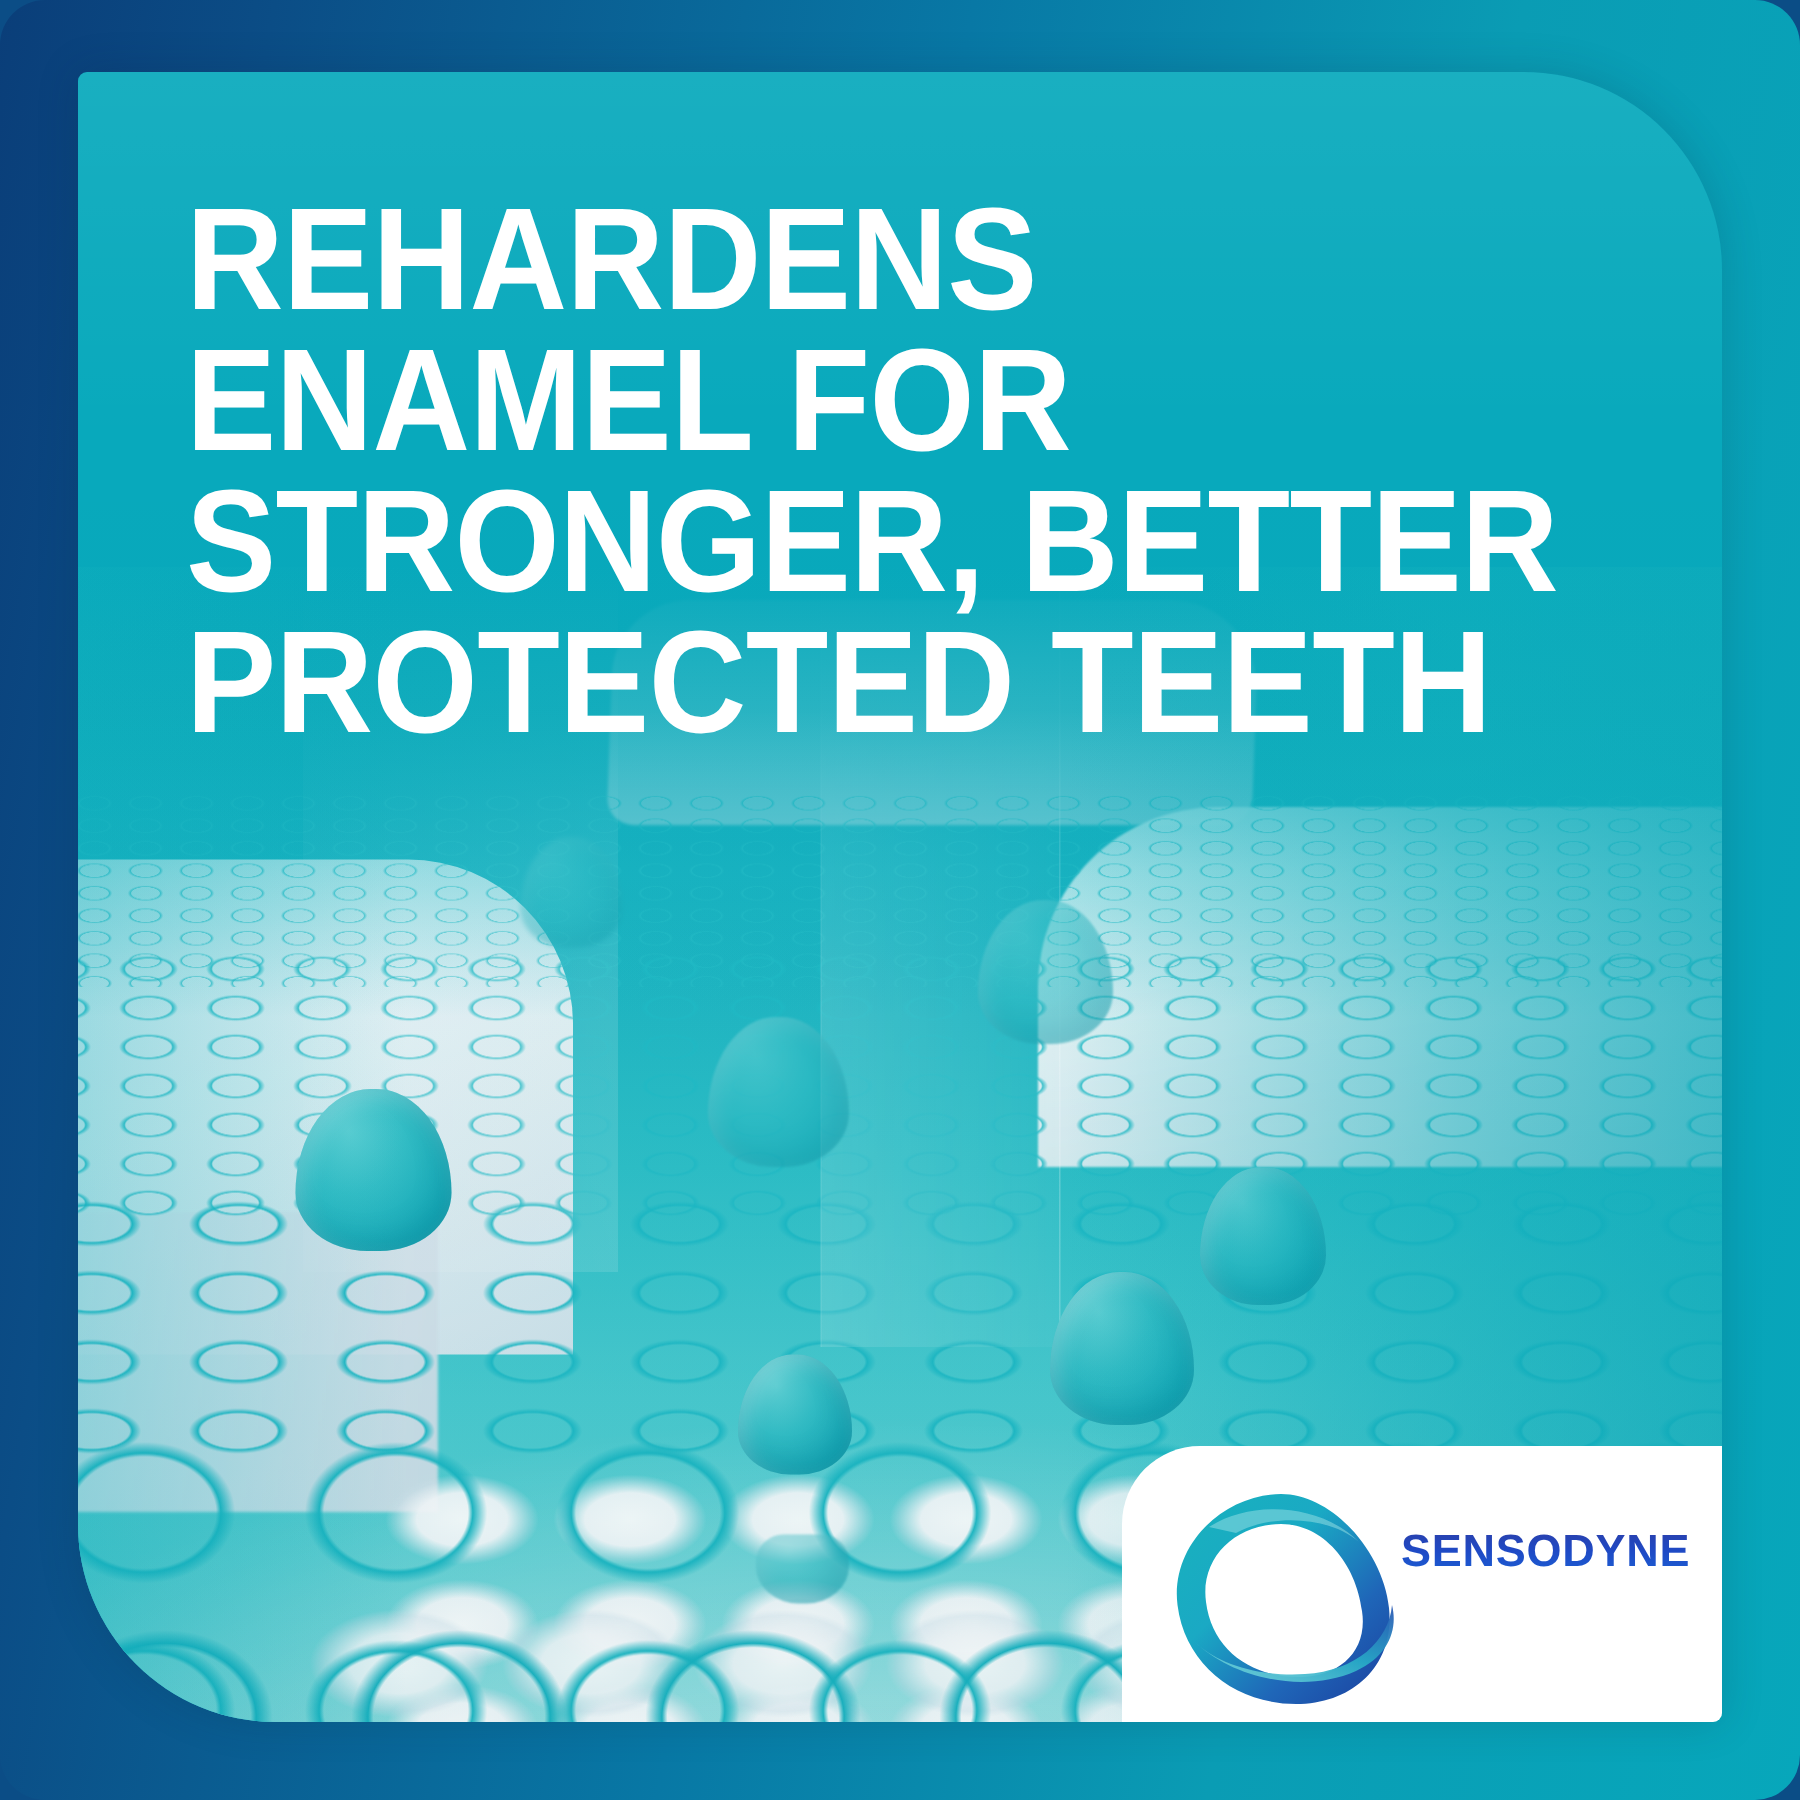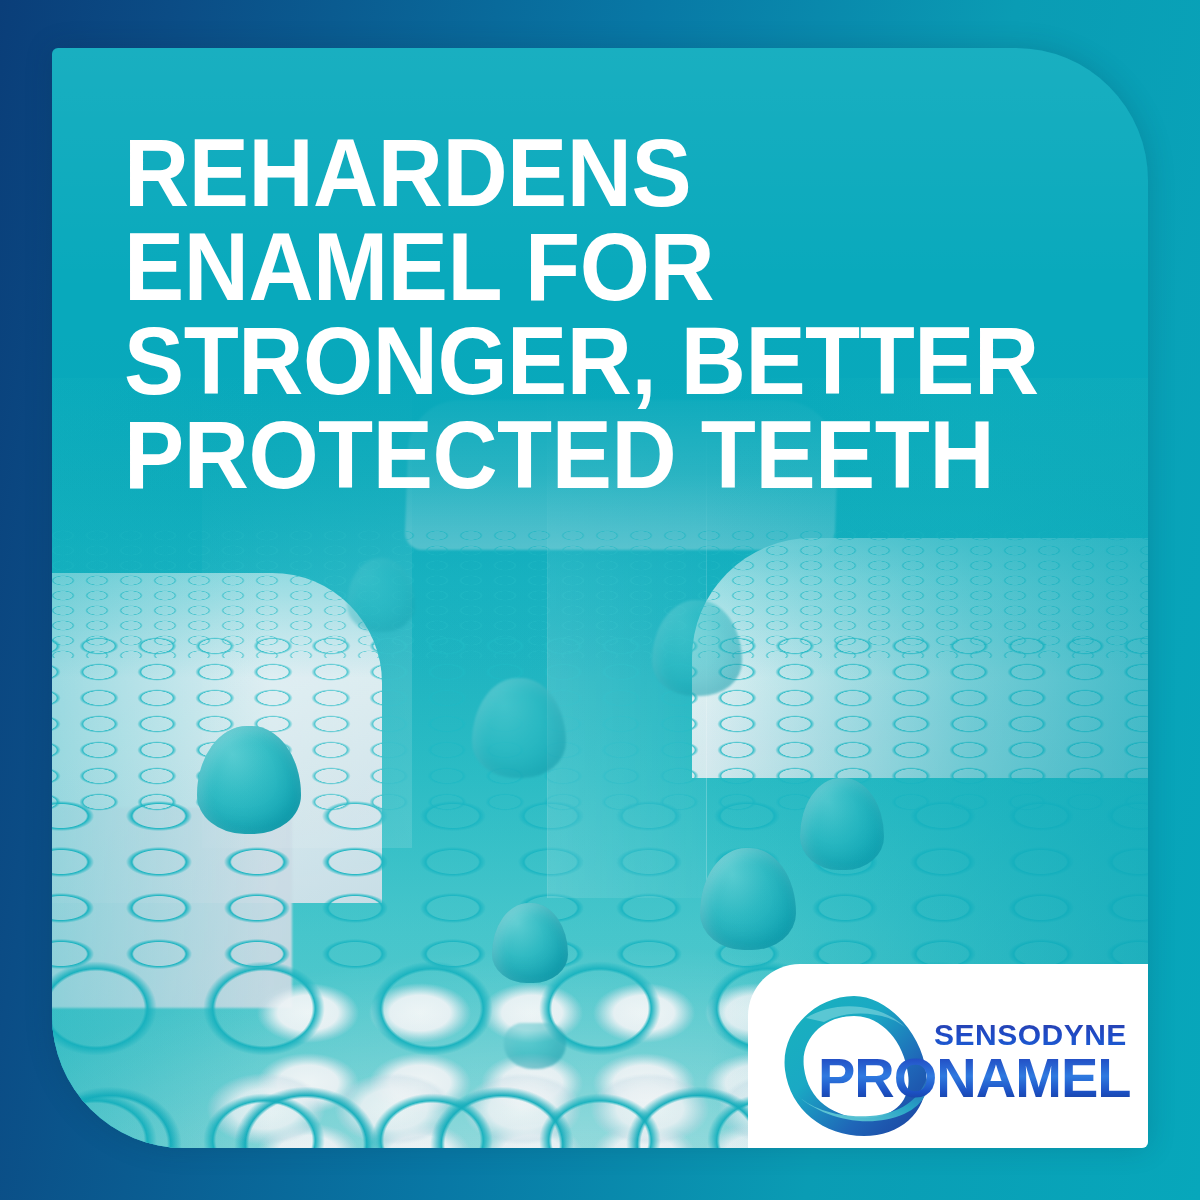--- a/index.html
+++ b/index.html
@@ -7,20 +7,21 @@
   body {
     font-family:"Liberation Sans", sans-serif;
     background:#0b4d86;
   }
 
   
   #ad-root{
     position:relative;
     width:1200px; height:1200px;
     overflow:hidden;
+    border-radius:30px;
   }
   #outer-frame{
     position:absolute; inset:0;
     background:linear-gradient(100deg,#0a3e79 0%,#0b4d86 13%,#0878a5 46%,#0a9cb4 72%,#07a7bb 100%);
   }
 
   
   #card{
     position:absolute;
     left:52px; top:48px; right:52px; bottom:52px;
@@ -312,20 +313,19 @@
                    M78 26 C48 26 24 48 28 78 C32 110 58 128 90 128
                    C118 128 136 110 132 84 C128 52 106 26 78 26 Z" fill="url(#swg1)"></path>
 
           <path d="M20 104 C44 128 92 140 128 124 C150 114 156 96 152 80
                    C150 104 128 124 94 126 C60 128 34 118 20 104 Z" fill="url(#swg2)" opacity=".95"></path>
           <path d="M30 28 C58 10 104 12 130 38 C112 22 74 18 48 32 Z" fill="#8fdde2" opacity=".55"></path>
         </svg>
 
         <div id="logo-text">
           <span class="logo-sensodyne">SENSODYNE</span>
-          <span class="logo-pronamel">PRONAMEL</span>
         </div>
 
       </div>
     </div>
 
   </div>
 </div>
 
 </body></html>

